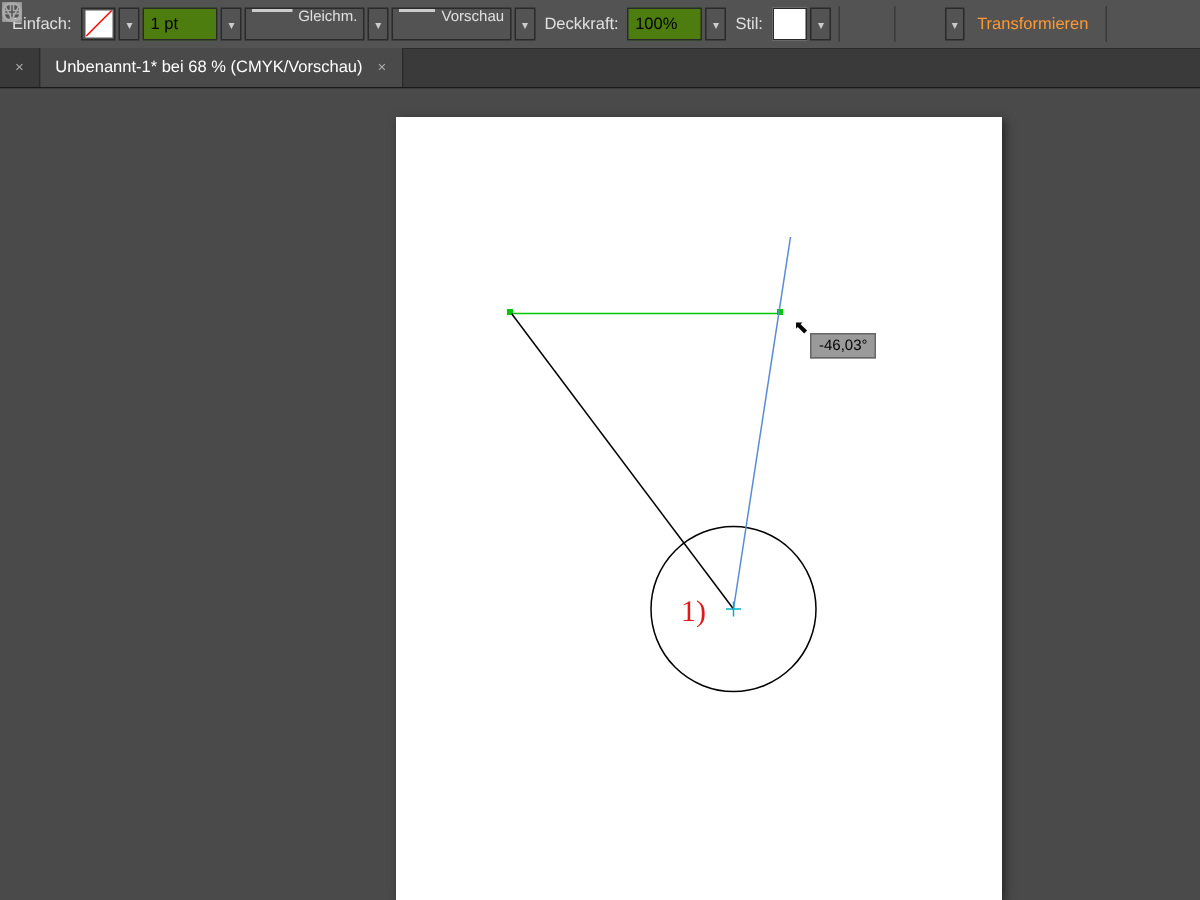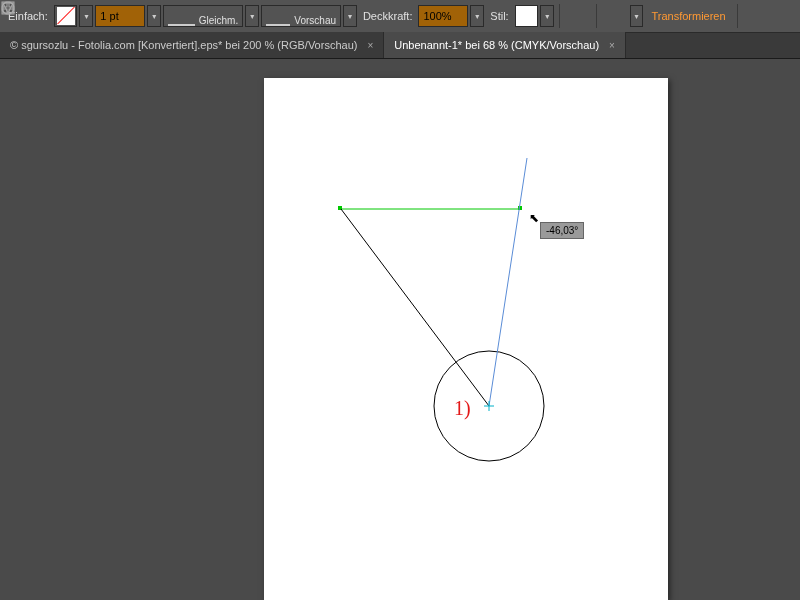--- a/index.html
+++ b/index.html
@@ -2,23 +2,23 @@
 <html><head>
 <meta charset="utf-8">
 <style>
 *{margin:0;padding:0;box-sizing:border-box;font-family:Tahoma,Arial,sans-serif;font-size:11px}
 body{background:#4a4a4a;width:800px;height:600px;overflow:hidden}
 .toolbar{height:33px;background:#535353;display:flex;align-items:center;padding:0 4px;gap:2px;border-bottom:1px solid #2a2a2a}
 .tb-label{color:#e0e0e0;padding:0 4px}
 .swatch{width:24px;height:22px;background:#535353;border:1px solid #2a2a2a;display:flex;align-items:center;justify-content:center}
 .swatch-none{width:18px;height:18px;background:#fff;position:relative}
 .swatch-none::after{content:"";position:absolute;width:24px;height:1px;background:red;transform:rotate(-45deg);top:8px;left:-3px}
-.input-box{background:#a16207;border:1px solid #2a2a2a;padding:2px 4px;color:#000;width:50px;height:22px}
+.input-box{background:#4d7c0f;border:1px solid #2a2a2a;padding:2px 4px;color:#000;width:50px;height:22px}
 .dd-arrow{width:14px;height:22px;background:#535353;border:1px solid #2a2a2a;display:flex;align-items:center;justify-content:center;color:#ccc;font-size:8px}
-.stroke-sample{width:80px;height:22px;background:#535353;border:1px solid #2a2a2a;display:flex;align-items:flex-end;padding:0 4px;gap:4px}
+.stroke-sample{width:80px;height:22px;background:#535353;border:1px solid #2a2a2a;display:flex;align-items:flex-start;padding:0 4px;gap:4px}
 .stroke-line{width:30px;height:2px;background:#ccc}
 .stroke-txt{color:#e0e0e0;font-size:10px}
 .link-txt{color:#ff9933;padding:0 6px;cursor:pointer}
 .icon-btn{width:26px;height:24px;display:flex;align-items:center;justify-content:center;color:#aaa}
 .sep{width:1px;height:24px;background:#3a3a3a;margin:0 3px}
 .tabs{height:26px;background:#3a3a3a;display:flex;align-items:flex-end;border-bottom:1px solid #1a1a1a}
 .tab{padding:5px 10px;color:#ccc;background:#3a3a3a;display:flex;align-items:center;gap:10px;border-right:1px solid #2a2a2a;height:26px}
 .tab.active{background:#4a4a4a;color:#fff}
 .tab .x{color:#aaa;font-size:10px}
 .work{position:relative;width:800px;height:541px;background:#4a4a4a}
@@ -80,21 +80,20 @@
     </div>
   <div class="icon-btn">
       <svg width="16" height="16">
         <path d="M3 3 L8 13 L13 3" fill="none" stroke="#aaa"></path>
       </svg>
     </div>
 </div>
 
 <div class="tabs">
   <div class="tab">
-    <span>© sgursozlu - Fotolia.com [Konvertiert].eps* bei 200 % (RGB/Vorschau)</span>
     <span class="x">×</span>
   </div>
   <div class="tab active">
     <span>Unbenannt-1* bei 68 % (CMYK/Vorschau)</span>
     <span class="x">×</span>
   </div>
 </div>
 
 <div class="work">
   <div class="artboard">

